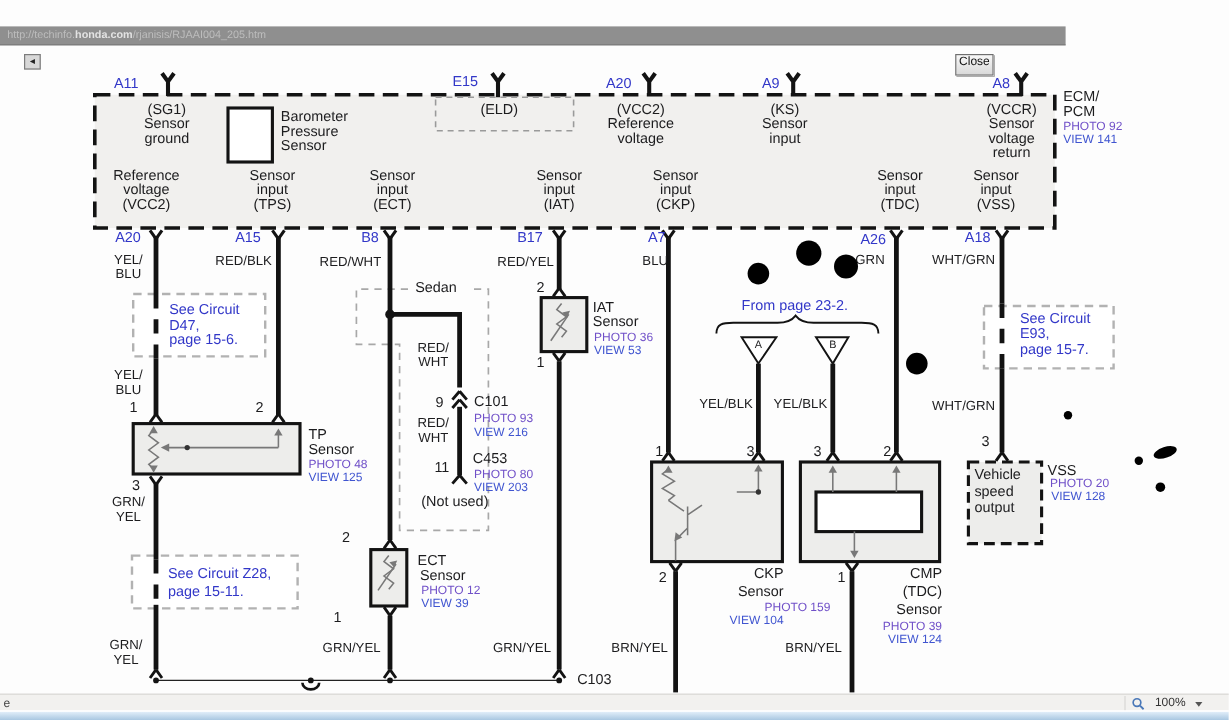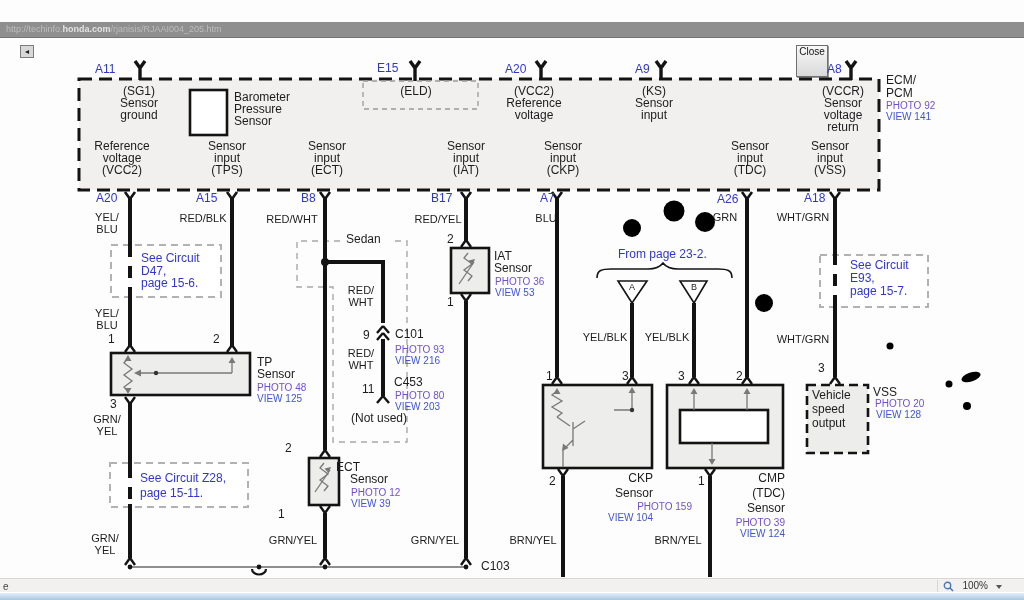--- a/index.html
+++ b/index.html
@@ -10,28 +10,28 @@
     background:linear-gradient(#d6e4f1 0%,#b6cee2 45%,#9cb8d2 55%,#8fadc9 100%);
     border-top:2px solid #141b27;border-bottom:1px solid #6b86a4}
   #title-text{position:absolute;left:0;top:4px;width:100%;text-align:center;font-size:11px;color:#1b1b1b}
   .winbtn{position:absolute;top:3px;height:14px;border:1px solid #6e6e6e;border-radius:2px;box-sizing:border-box;
     background:linear-gradient(#fbfbfb,#cfcfcf)}
   #btn-min{right:44px;width:16px}
   #btn-max{right:22px;width:15px}
   #btn-close{right:-4px;width:18px;background:linear-gradient(#ef8576,#c23a28);border-color:#82281c}
   #btn-min .bar{position:absolute;left:3px;bottom:3px;width:8px;height:2px;background:#3c3c3c}
   #btn-max .sq{position:absolute;left:3px;top:3px;width:6px;height:5px;border:1.5px solid #3c3c3c}
-  #addressbar{position:absolute;left:0;top:22px;width:1024px;height:16px;background:#8f8f8f;
+  #addressbar{position:absolute;left:0;top:22px;width:888px;height:16px;background:#8f8f8f;
     border-bottom:1px solid #747474;box-sizing:border-box;font-size:9px;line-height:15px;color:#bdbdbd;
     padding-left:6px;white-space:nowrap}
   #addressbar .dom{color:#e3e3e3;font-weight:bold}
   #content{position:absolute;left:0;top:38px;width:1024px;height:540px;background:#fdfdfd}
   #back-btn{position:absolute;left:20px;top:7px;width:14px;height:13px;background:#d8d8d8;
     border:1px solid #7c7c7c;box-sizing:border-box;font-size:7px;line-height:11px;text-align:center;color:#222}
-  #close-btn{position:absolute;left:796px;top:7px;width:32px;height:32px;box-sizing:border-box;
+  #close-btn{position:absolute;left:796px;top:7px;width:32px;height:18px;box-sizing:border-box;
     background:linear-gradient(#f8f8f8,#d9d9d9);border:1px solid #6f6f6f;box-shadow:1px 1px 0 #9a9a9a;
     font-size:10px;line-height:12px;text-align:center;color:#111}
   #statusbar{position:absolute;left:0;top:578px;width:1024px;height:14px;background:#f2f1ef;
     border-top:1px solid #d9d7d5;box-sizing:border-box}
   #status-left{position:absolute;left:3px;top:2px;font-size:10px;color:#444}
   #zoom-sep{position:absolute;right:86px;top:1px;width:1px;height:12px;background:#d8d6d4}
   #zoom-ctl{position:absolute;right:14px;top:1px;height:12px;font-size:10px;color:#333}
   #zoom-ctl .pct{position:absolute;right:22px;top:0}
   #zoom-caret{position:absolute;right:8px;top:5px;width:0;height:0;
     border-left:3.5px solid transparent;border-right:3.5px solid transparent;border-top:4px solid #555}
@@ -314,21 +314,21 @@
   <div class="L s12" style="left:351px;top:412px">(Not used)</div>
 
   <div class="L s12" style="left:447px;top:233px">2</div>
   <div class="L s12" style="left:494px;top:250px">IAT</div>
   <div class="L s12" style="left:494px;top:262px">Sensor</div>
   <div class="L ph" style="left:495px;top:277px">PHOTO 36</div>
   <div class="L vw" style="left:495px;top:288px">VIEW 53</div>
   <div class="L s12" style="left:447px;top:296px">1</div>
 
   <div class="L s12" style="left:285px;top:442px">2</div>
-  <div class="L s12" style="left:336px;top:461px">ECT</div>
+  <div class="L s12" style="left:348px;top:461px">ECT</div>
   <div class="L s12" style="left:350px;top:473px">Sensor</div>
   <div class="L ph" style="left:351px;top:488px">PHOTO 12</div>
   <div class="L vw" style="left:351px;top:499px">VIEW 39</div>
   <div class="L s12" style="left:278px;top:508px">1</div>
   <div class="L ctr" style="left:293px;top:535px">GRN/YEL</div>
   <div class="L ctr" style="left:435px;top:535px">GRN/YEL</div>
 
   <div class="L s12 bl" style="left:618px;top:248px">From page 23-2.</div>
   <div class="L ctr" style="left:632px;top:283px;font-size:9px">A</div>
   <div class="L ctr" style="left:694px;top:283px;font-size:9px">B</div>

